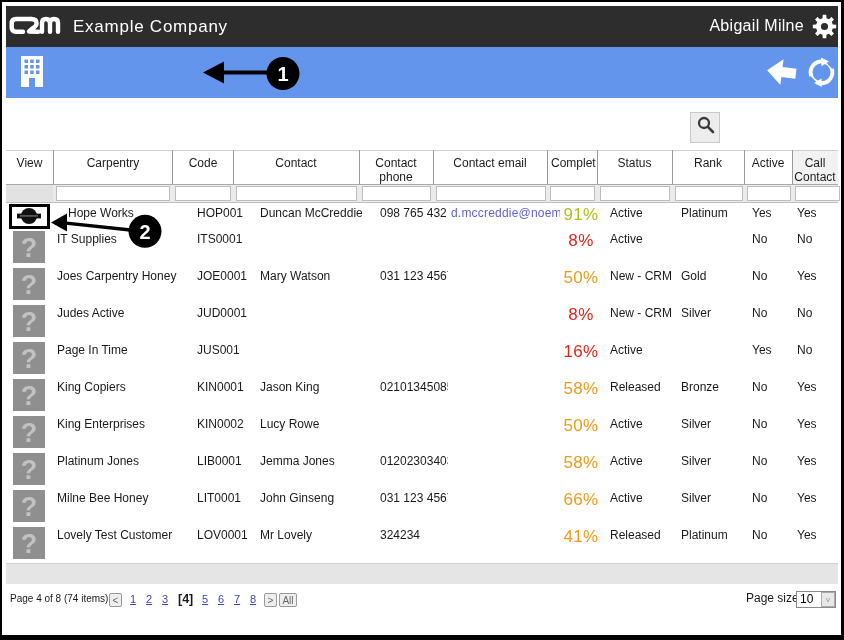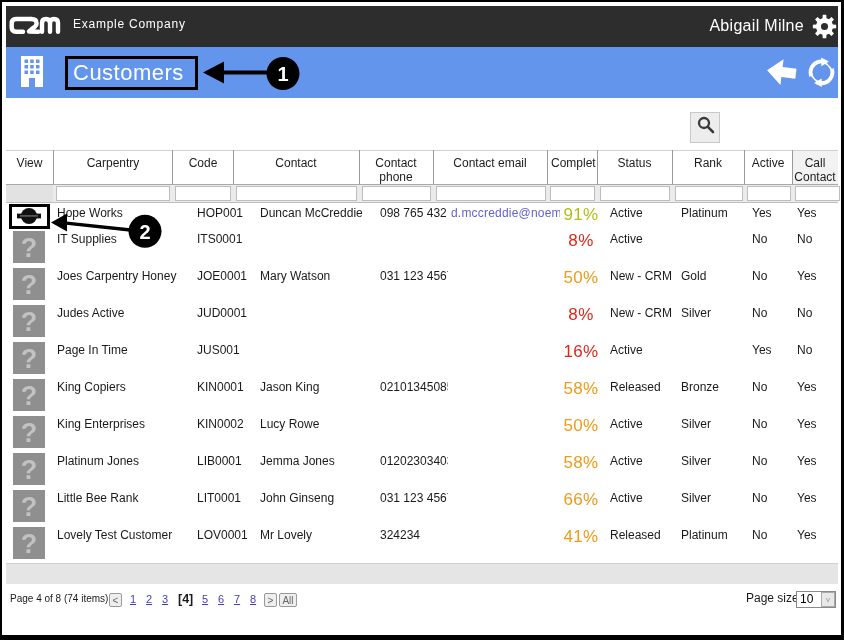--- a/index.html
+++ b/index.html
@@ -3,21 +3,21 @@
 <meta charset="utf-8">
 <style>
 * { margin:0; padding:0; box-sizing:border-box; }
 html,body { width:844px; height:640px; overflow:hidden; }
 body { font-family:"Liberation Sans", sans-serif; }
 #root { position:relative; width:844px; height:640px; background:#000; }
 #panel { position:absolute; left:2px; top:2px; width:839px; height:633px; background:#fff; }
 .abs { position:absolute; }
 
 #hdr { left:6px; top:6px; width:832px; height:41px; background:#2d2d2d; }
-#company { left:73px; top:17px; color:#fff; font-size:12px; letter-spacing:0.75px; }
+#company { left:73px; top:17px; color:#fff; font-size:17px; letter-spacing:0.75px; }
 #user { top:17px; right:40px; color:#fff; font-size:16px; letter-spacing:0.3px; }
 
 #bluebar { left:6px; top:47px; width:832px; height:51px; background:#6495ed; }
 #title { left:65px; top:56px; width:133px; height:34px; border:3px solid #000; color:#fff; font-size:22px; line-height:28px; padding-left:5px; letter-spacing:0.5px; }
 
 #search { left:123px; top:112px; width:567px; height:30px; border:2px solid #c3c3c3; background:#fff; color:#a2a2a2; font-size:15px; line-height:28px; padding-left:7px; letter-spacing:1.15px; white-space:nowrap; overflow:hidden; }
 #searchbtn { left:690px; top:112px; width:30px; height:31px; background:#ededed; border:1px solid #c8c8c8; }
 
 #tbl-topline { left:6px; top:150px; width:832px; height:1px; background:#d0d0d0; }
 .hcell { top:156px; font-size:12px; color:#1c1c1c; text-align:center; line-height:14px; }
@@ -75,21 +75,20 @@
 </svg>
 
 <svg class="abs" style="left:806px;top:57px" width="31" height="31" viewBox="0 0 30 30">
 <circle cx="15" cy="14.8" r="10.6" stroke="#fff" stroke-width="3.7" fill="none"></circle>
 <rect x="20.5" y="2.5" width="9" height="7" fill="#6495ed" transform="rotate(48 25 6)"></rect>
 <rect x="0.5" y="20.5" width="9" height="7" fill="#6495ed" transform="rotate(48 5 24)"></rect>
 <path d="M 14.6 0.6 L 22.2 4.4 L 14.9 8.9 Z" fill="#fff"></path>
 <path d="M 15.4 29.0 L 7.8 25.2 L 15.1 20.7 Z" fill="#fff"></path>
 </svg>
 
-<div class="abs ann-box" id="title">Customers</div>
 
 <div class="abs" id="searchbtn"></div>
 <svg class="abs" style="left:695px;top:115px" width="22" height="24" viewBox="0 0 22 24">
 <circle cx="9" cy="8" r="5" fill="none" stroke="#3a3a3a" stroke-width="2.3"></circle>
 <path d="M12.6 11.6 L18 17" stroke="#3a3a3a" stroke-width="2.6" stroke-linecap="round"></path>
 </svg>
 
 <div class="abs" id="tbl-topline"></div>
 
 <div class="abs" style="left:792px;top:151px;width:46px;height:33px;background:#f2f2f2"></div>
@@ -122,21 +121,21 @@
 <div class="abs finput" style="left:236px;width:121px"></div>
 <div class="abs finput" style="left:362px;width:69px"></div>
 <div class="abs finput" style="left:436px;width:110px"></div>
 <div class="abs finput" style="left:550px;width:45px"></div>
 <div class="abs finput" style="left:600px;width:70px"></div>
 <div class="abs finput" style="left:675px;width:68px"></div>
 <div class="abs finput" style="left:747px;width:44px"></div>
 <div class="abs finput" style="left:795px;width:45px"></div>
 
 <div class="abs" style="left:6px;top:185px;width:47px;height:17px;background:#e2e2e2"></div>
-<div class="abs cell" style="left:57px;top:206px">Hope Works</div>
+<div class="abs cell" style="left:68px;top:206px">Hope Works</div>
     <div class="abs cell" style="left:197px;top:206px">HOP001</div>
     <div class="abs cell" style="left:260px;top:206px">Duncan McCreddie</div>
     <div class="abs cell clip" style="left:380px;top:206px;width:66px">098 765 4321</div>
     <div class="abs cell clip email" style="left:451px;top:206px;width:109px">d.mccreddie@noemail.com</div>
     <div class="abs cell pct pct-y" style="top:205px">91%</div>
     <div class="abs cell" style="left:610px;top:206px">Active</div>
     <div class="abs cell" style="left:681px;top:206px">Platinum</div>
     <div class="abs cell" style="left:752px;top:206px">Yes</div>
     <div class="abs cell" style="left:797px;top:206px">Yes</div>
     <div class="abs qicon" style="top:231px">?</div>
@@ -203,21 +202,21 @@
     <div class="abs cell" style="left:57px;top:454px">Platinum Jones</div>
     <div class="abs cell" style="left:197px;top:454px">LIB0001</div>
     <div class="abs cell" style="left:260px;top:454px">Jemma Jones</div>
     <div class="abs cell clip" style="left:380px;top:454px;width:68px">01202303403</div>
     <div class="abs cell pct pct-o" style="top:453px">58%</div>
     <div class="abs cell" style="left:610px;top:454px">Active</div>
     <div class="abs cell" style="left:681px;top:454px">Silver</div>
     <div class="abs cell" style="left:752px;top:454px">No</div>
     <div class="abs cell" style="left:797px;top:454px">Yes</div>
     <div class="abs qicon" style="top:490px">?</div>
-    <div class="abs cell" style="left:57px;top:491px">Little Bee Rank</div>
+    <div class="abs cell" style="left:57px;top:491px">Milne Bee Honey</div>
     <div class="abs cell" style="left:197px;top:491px">LIT0001</div>
     <div class="abs cell" style="left:260px;top:491px">John Ginseng</div>
     <div class="abs cell clip" style="left:380px;top:491px;width:68px">031 123 4567</div>
     <div class="abs cell pct pct-o" style="top:490px">66%</div>
     <div class="abs cell" style="left:610px;top:491px">Active</div>
     <div class="abs cell" style="left:681px;top:491px">Silver</div>
     <div class="abs cell" style="left:752px;top:491px">No</div>
     <div class="abs cell" style="left:797px;top:491px">Yes</div>
     <div class="abs qicon" style="top:527px">?</div>
     <div class="abs cell" style="left:57px;top:528px">Lovely Test Customer</div>

